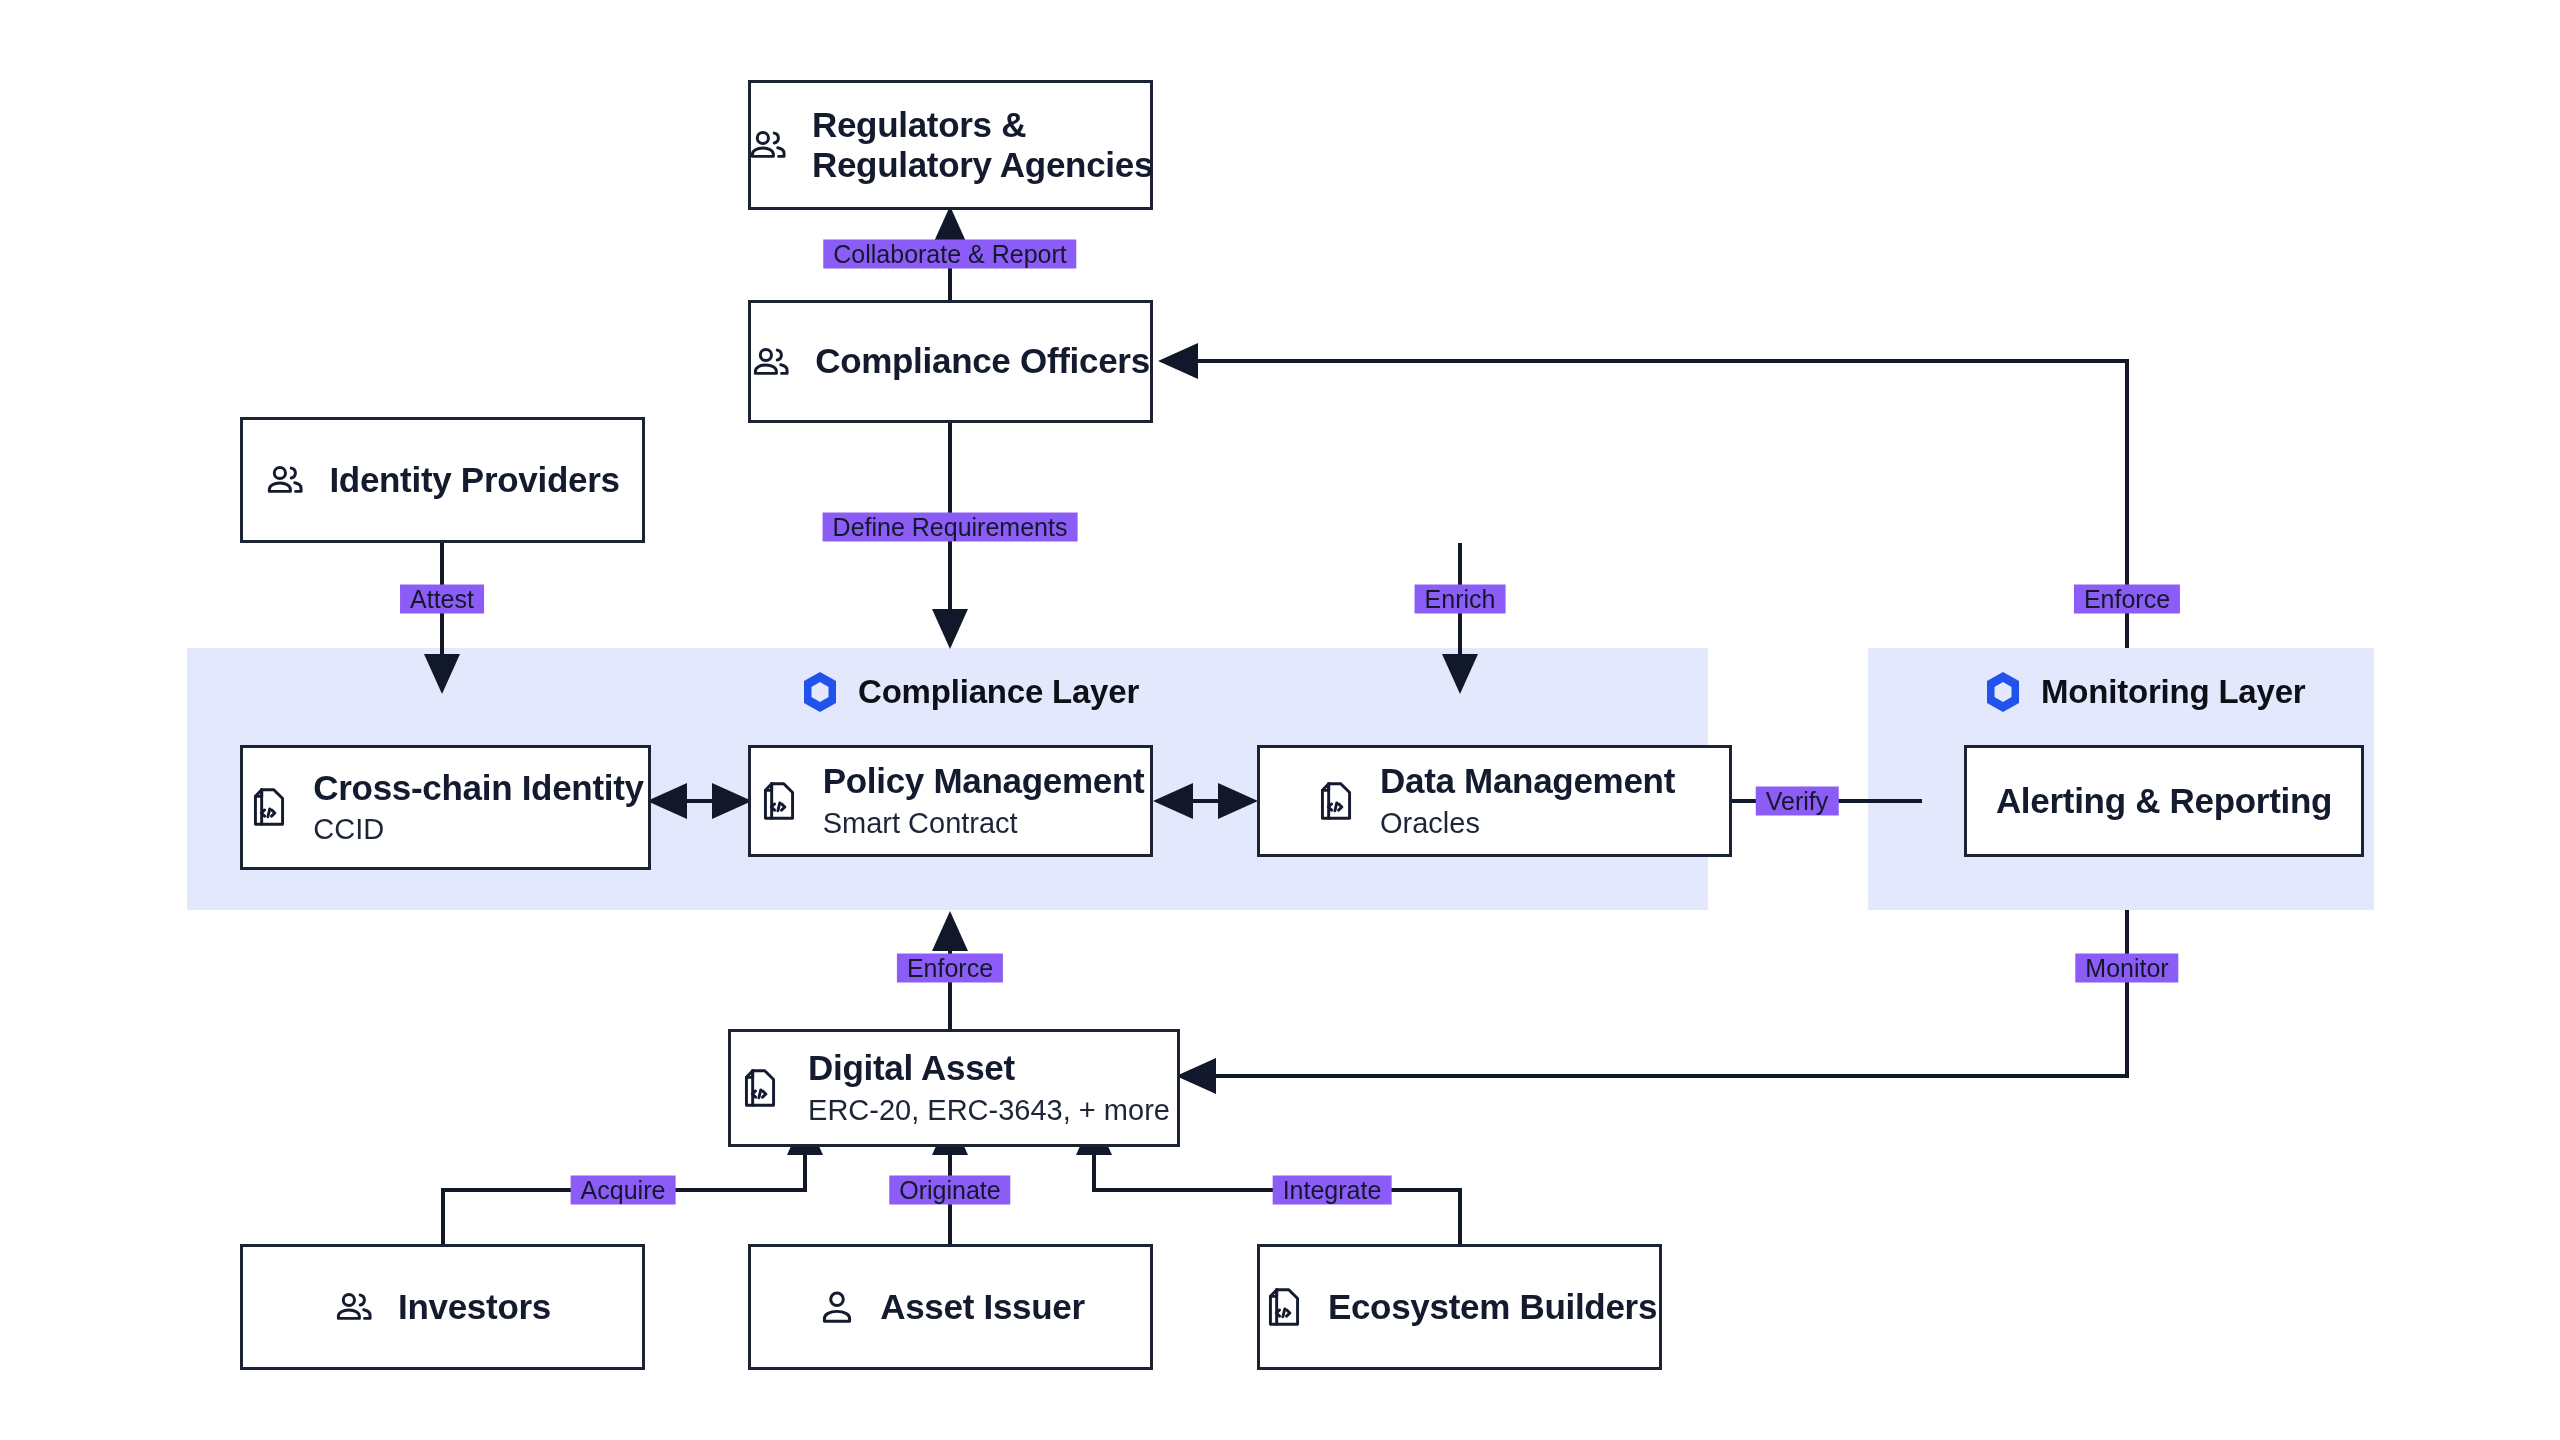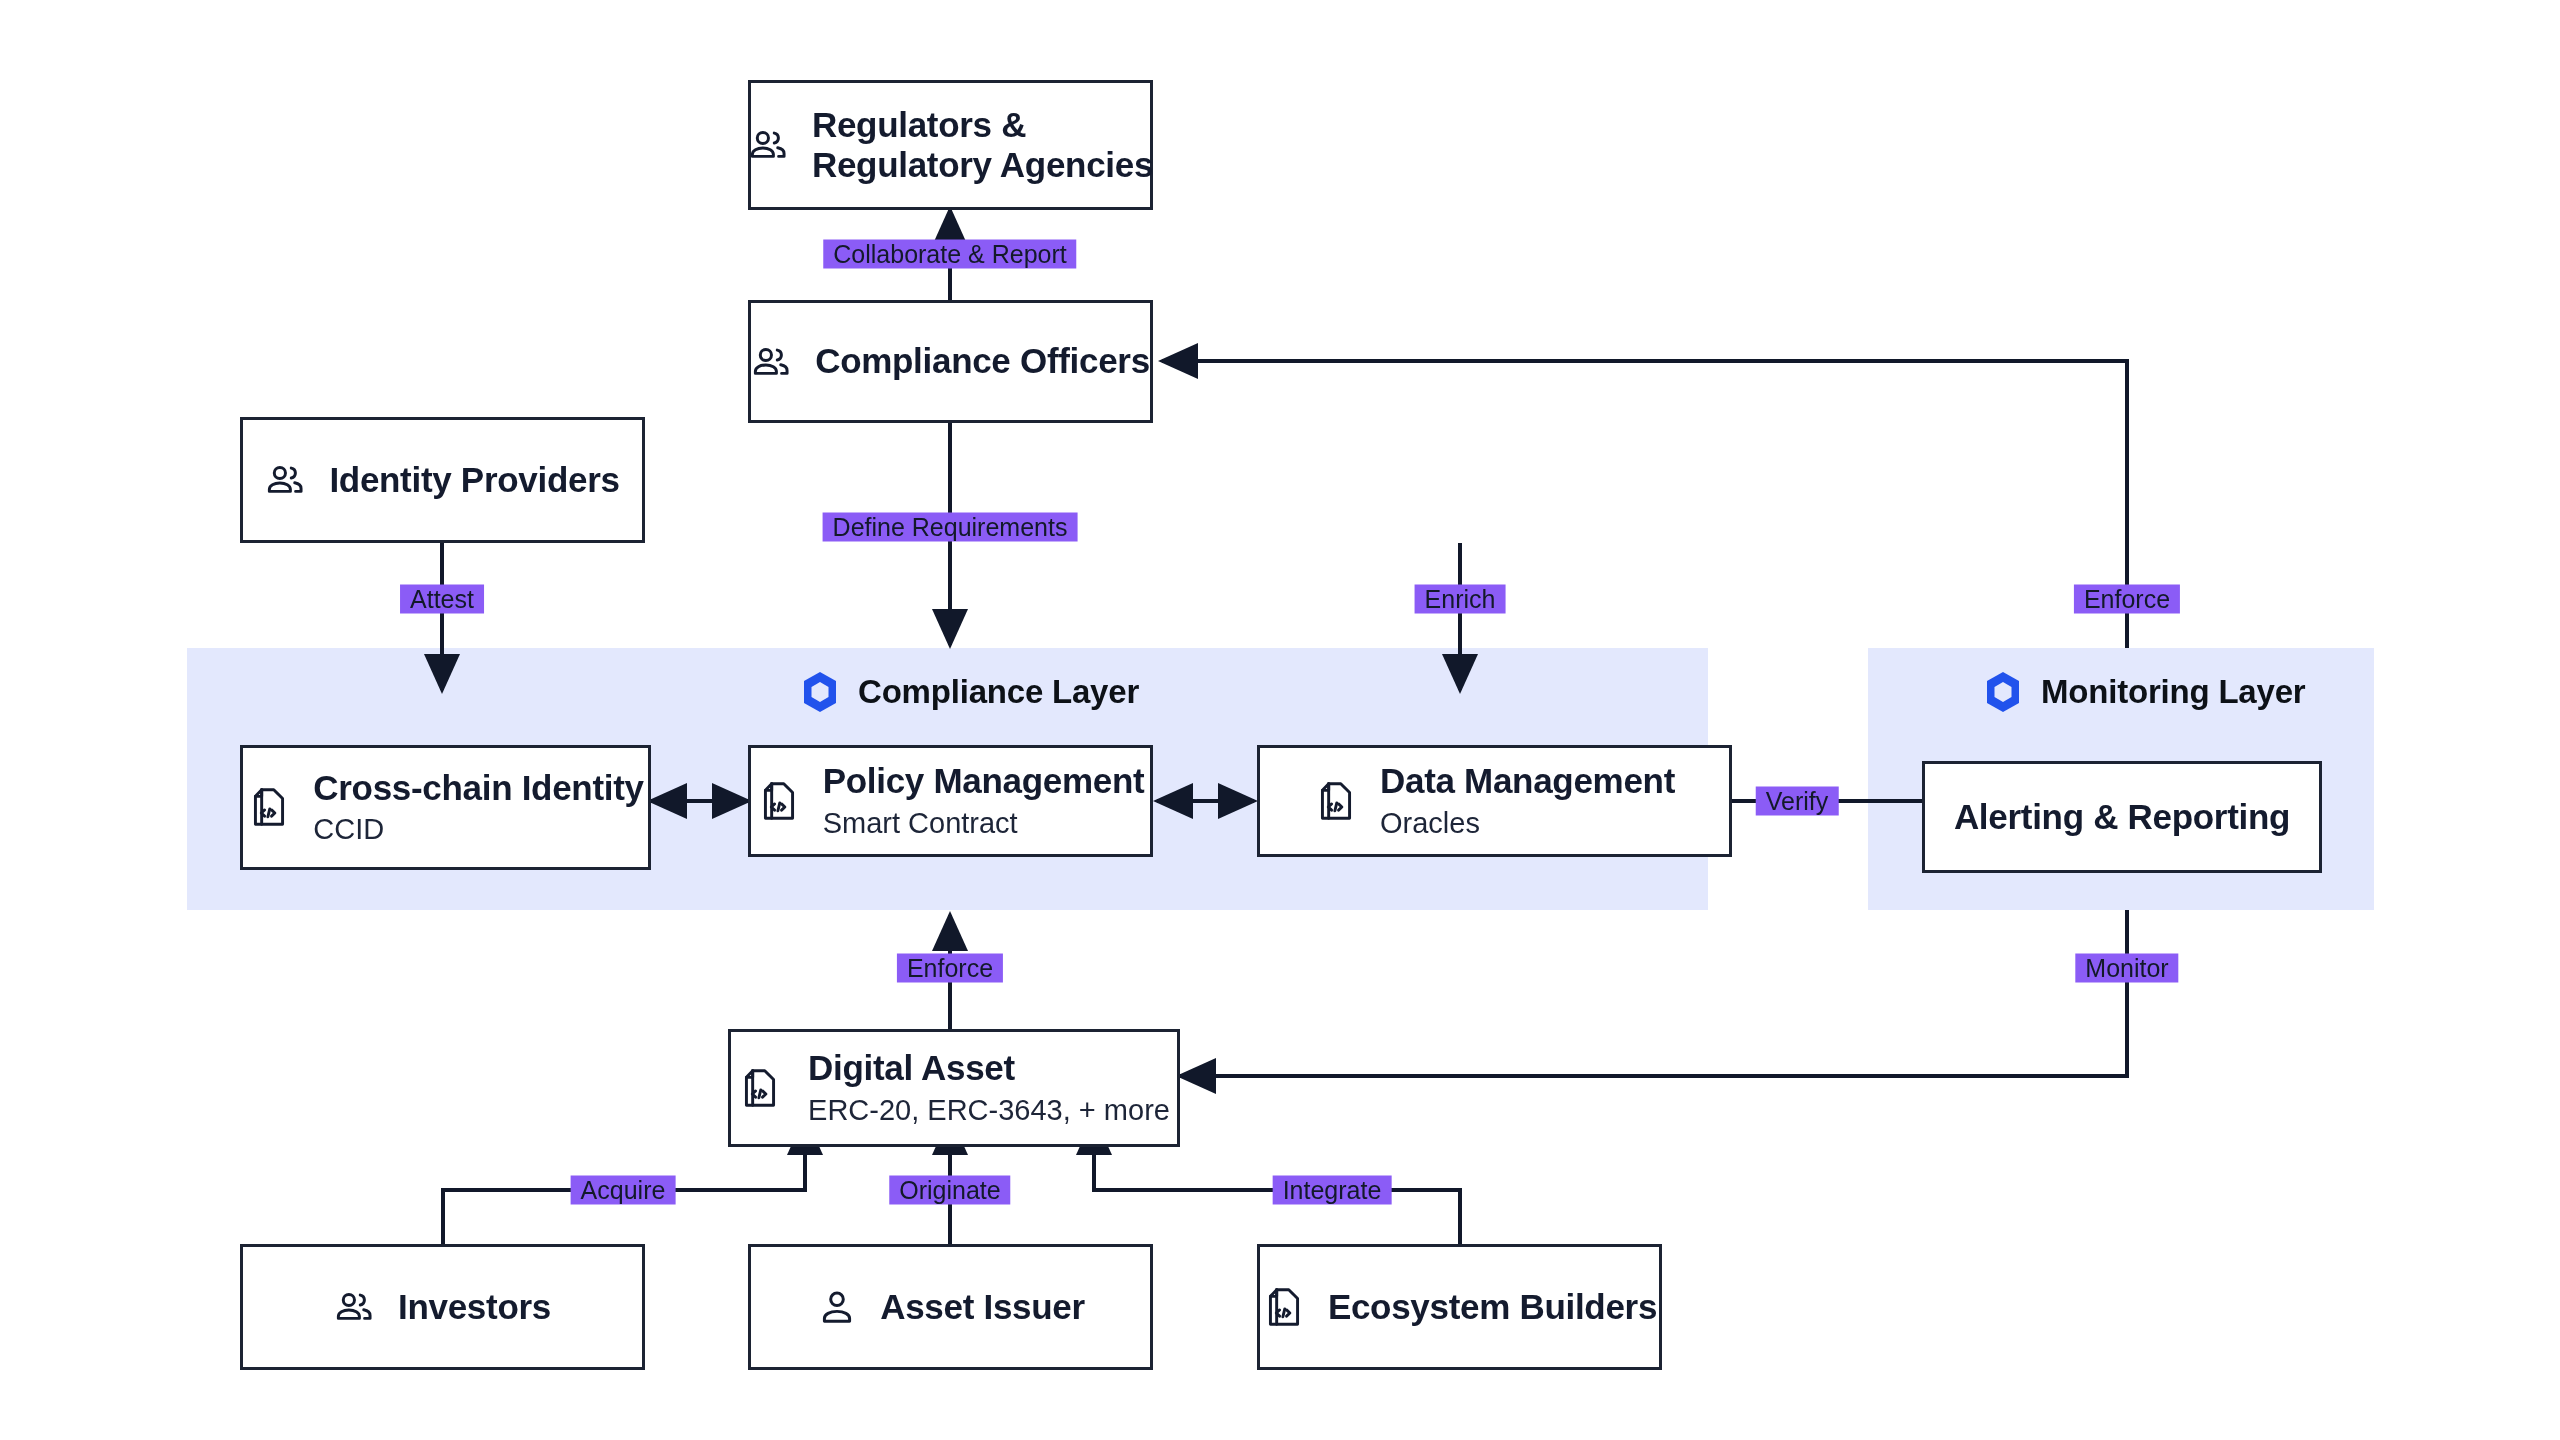--- a/index.html
+++ b/index.html
@@ -180,21 +180,21 @@
         <path d="m13.4 13.6 1.8 1.7-1.8 1.7"></path>
         <path d="m12.4 13.1-1 4.2"></path>
       </svg>
       <div class="txt">
         <div class="title">Data Management</div>
         <div class="sub">Oracles</div>
       </div>
     </div>
   </div>
 
-  <div class="node" style="left:1922px;top:745px;width:400px;height:112px;margin-top:16px;">
+  <div class="node" style="left:1964px;top:745px;width:400px;height:112px;">
     <div class="inner">
       <div class="txt">
         <div class="title">Alerting &amp; Reporting</div>
       </div>
     </div>
   </div>
 
   <div class="node" style="left:728px;top:1029px;width:452px;height:118px;">
     <div class="inner" style="gap:26px;">
       <svg class="icon" width="44" height="44" viewBox="0 0 24 24" fill="none" stroke="#141b2e" stroke-width="1.6" stroke-linecap="round" stroke-linejoin="round">

